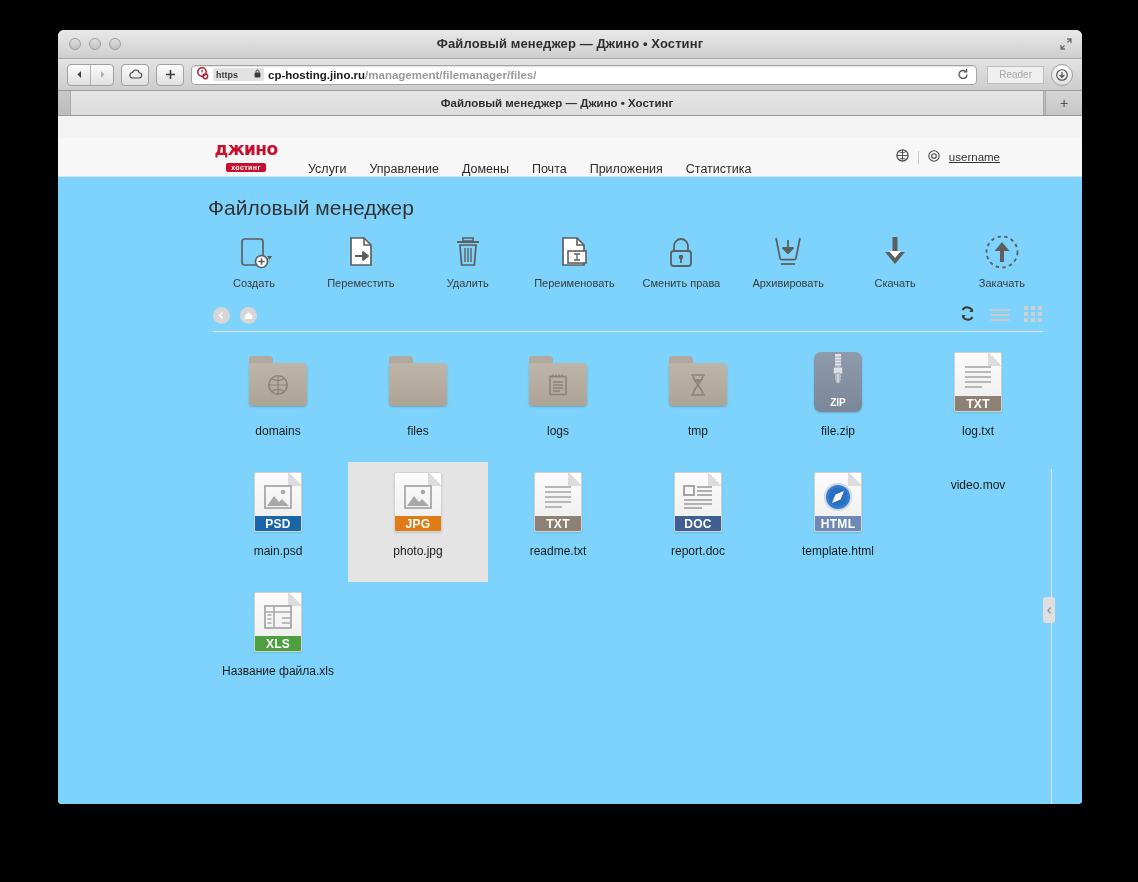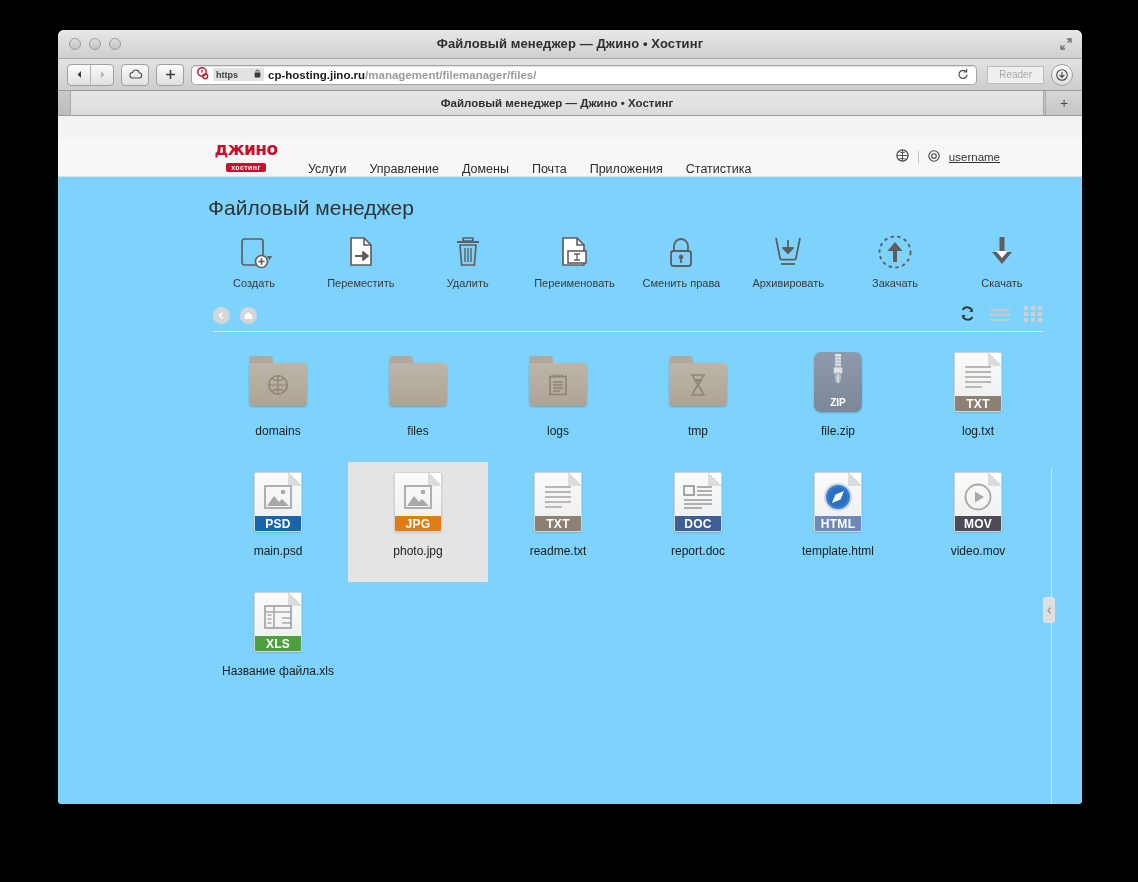--- a/index.html
+++ b/index.html
@@ -358,37 +358,37 @@
                 <path d="M13 30h14" stroke="#5e5e5e" stroke-width="1.8"></path>
                 <path d="M20 6v12M15 14l5 5 5-5z" fill="#5e5e5e" stroke="#5e5e5e" stroke-width="1.8" stroke-linejoin="round"></path>
               </svg>
             </div>
             <div class="lb">Архивировать</div>
           </div>
 
           <div class="action">
             <div class="ic">
               <svg width="40" height="40" viewBox="0 0 40 40">
+                <path d="M20 3v18" stroke="#5e5e5e" stroke-width="5"></path>
+                <path d="M10 18l10 12 10-12z" fill="#5e5e5e"></path>
+                <path d="M20 24l-6-7h12z" fill="#fff"></path>
+              </svg>
+            </div>
+            <div class="lb">Скачать</div>
+          </div>
+
+          <div class="action">
+            <div class="ic">
+              <svg width="40" height="40" viewBox="0 0 40 40">
                 <circle cx="20" cy="18" r="15.5" fill="none" stroke="#5e5e5e" stroke-width="1.8" stroke-dasharray="3.4 3.4"></circle>
                 <path d="M20 28V13" stroke="#5e5e5e" stroke-width="4"></path>
                 <path d="M12.5 17L20 8l7.5 9z" fill="#5e5e5e"></path>
               </svg>
             </div>
             <div class="lb">Закачать</div>
-          </div>
-
-          <div class="action">
-            <div class="ic">
-              <svg width="40" height="40" viewBox="0 0 40 40">
-                <path d="M20 3v18" stroke="#5e5e5e" stroke-width="5"></path>
-                <path d="M10 18l10 12 10-12z" fill="#5e5e5e"></path>
-                <path d="M20 24l-6-7h12z" fill="#fff"></path>
-              </svg>
-            </div>
-            <div class="lb">Скачать</div>
           </div>
         </div>
 
         <div class="navstrip">
           <div class="left">
             <div class="circbtn">
               <svg width="11" height="11" viewBox="0 0 11 11">
                   <path d="M6.6 2.6L3.6 5.5l3 2.9" fill="none" stroke="#fff" stroke-width="1.5"></path>
                 </svg>
             </div>
@@ -622,34 +622,20 @@
                     </svg>
                   </div>
                   <div class="band" style="background:#6e89b8">
                     <span>HTML</span>
                   </div>
                 </div>
               </div>
               <div class="fname">template.html</div>
             </div>
             <div class="fileitem">
-              <div class="ibox">
-                <div class="doc">
-                  <div class="fold"></div>
-                  <div class="inner">
-                    <svg width="28" height="28" viewBox="0 0 28 28">
-                      <circle cx="14" cy="14" r="12.5" fill="none" stroke="#a8a8a8" stroke-width="1.8"></circle>
-                      <path d="M11 8.5l9 5.5-9 5.5z" fill="#a8a8a8"></path>
-                    </svg>
-                  </div>
-                  <div class="band" style="background:#4f4a57">
-                    <span>MOV</span>
-                  </div>
-                </div>
-              </div>
               <div class="fname">video.mov</div>
             </div>
             <div class="fileitem">
               <div class="ibox">
                 <div class="doc">
                   <div class="fold"></div>
                   <div class="inner">
                     <svg width="28" height="24" viewBox="0 0 28 24">
                       <rect x="1" y="1" width="26" height="22" fill="none" stroke="#a8a8a8" stroke-width="1.8"></rect>
                       <path d="M1 7h26M10 1v22M18 7h9M18 13h9M18 18h9" stroke="#a8a8a8" stroke-width="1.6"></path>

